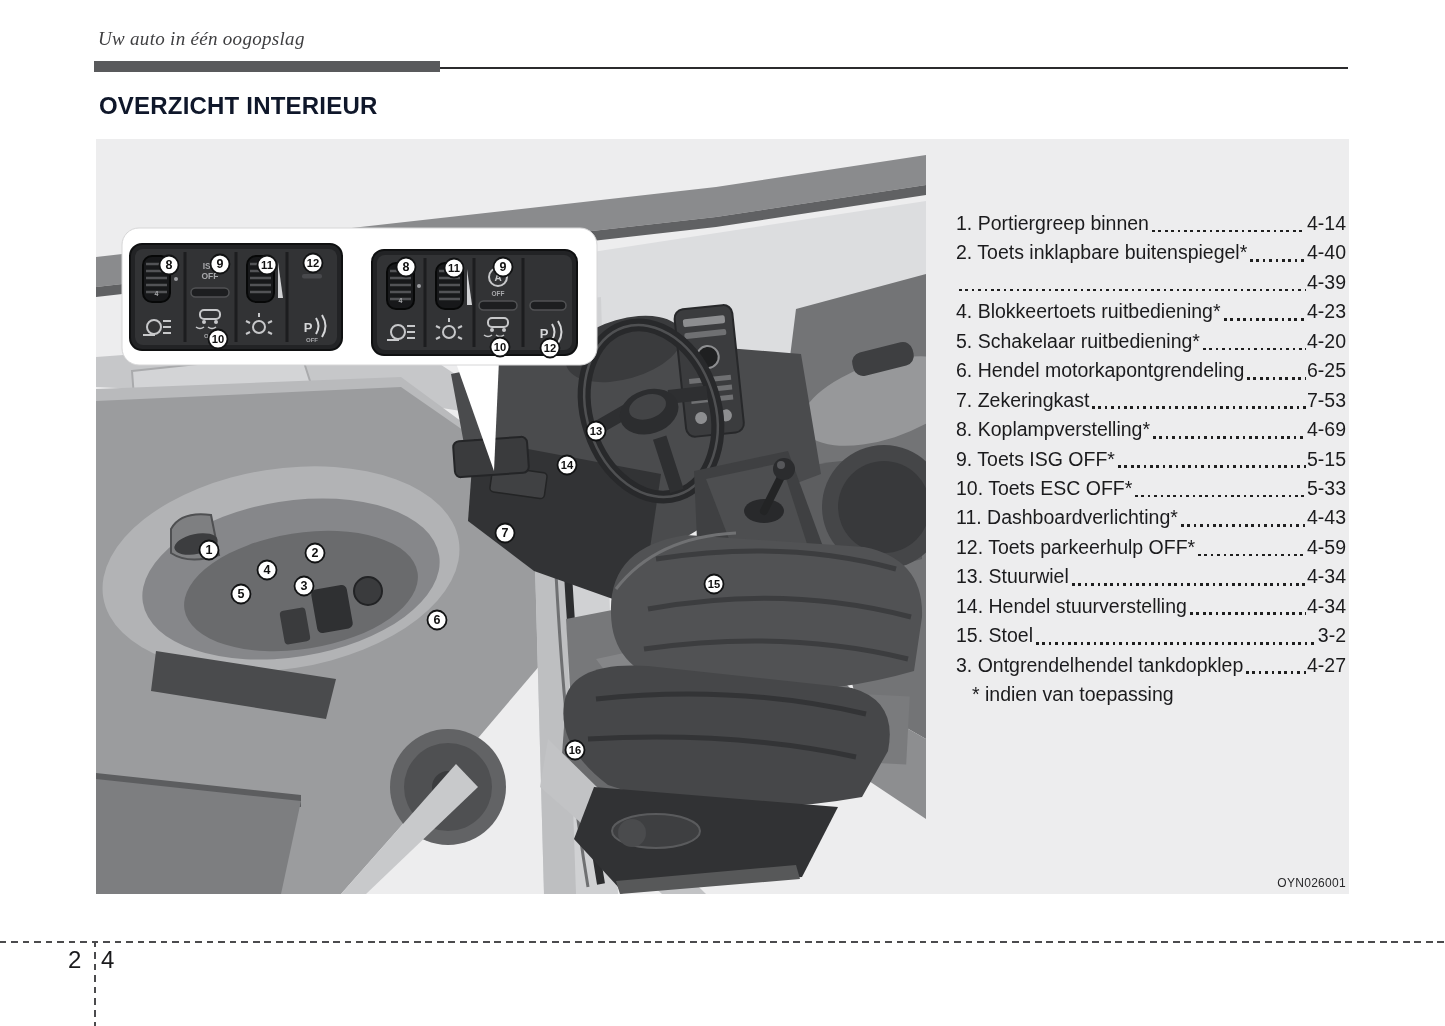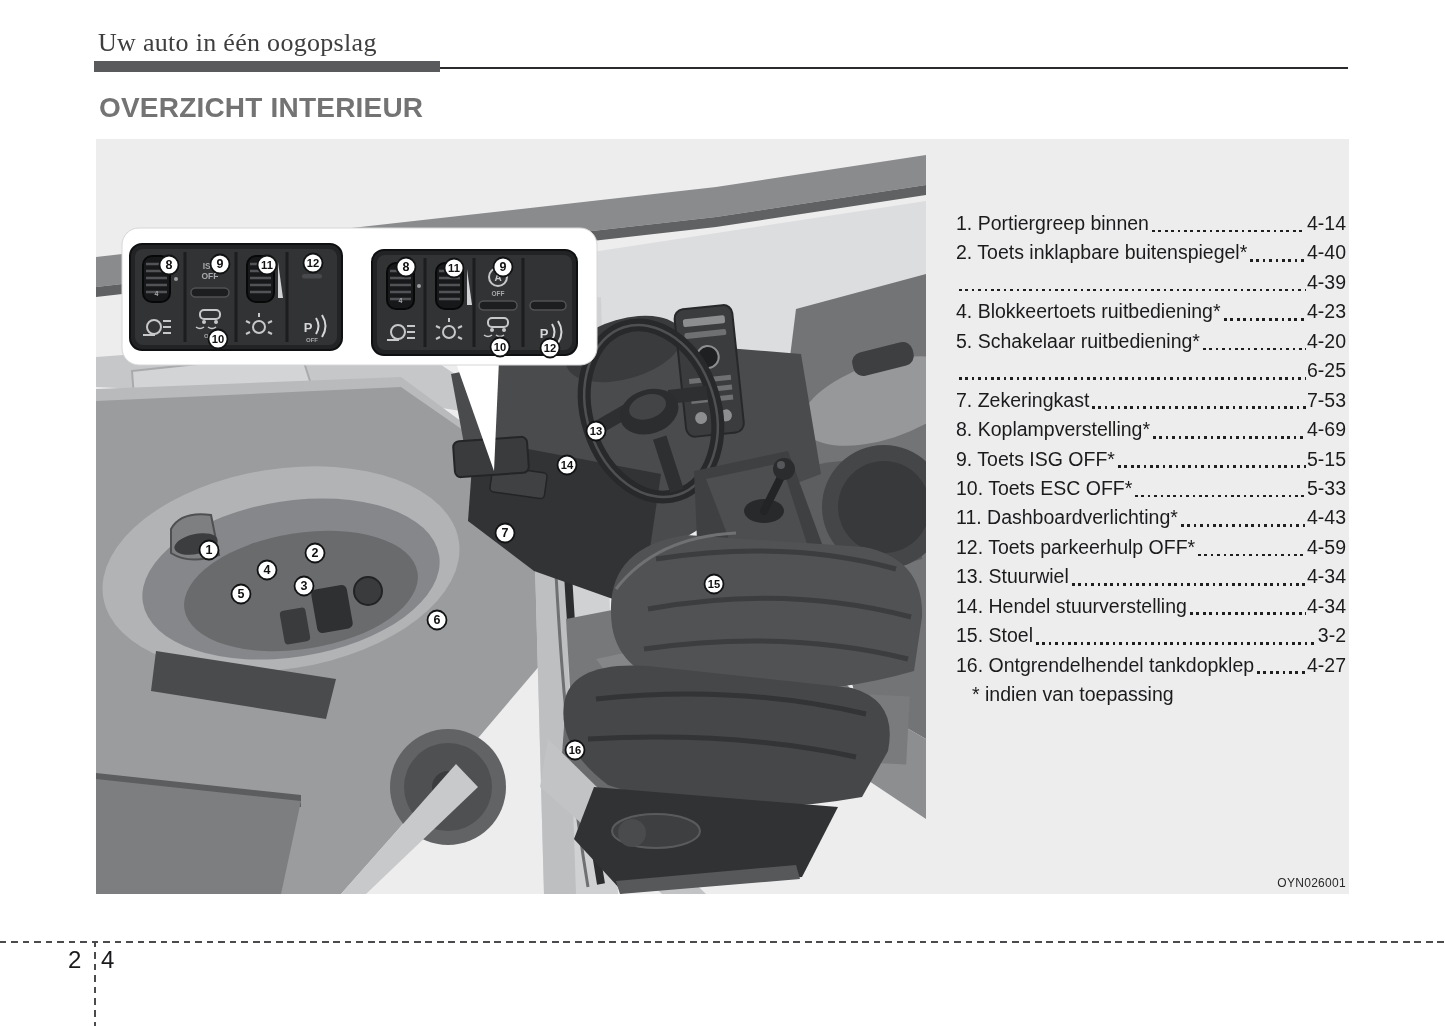--- a/index.html
+++ b/index.html
@@ -1,24 +1,24 @@
 <!DOCTYPE html>
 <html><head>
 <meta charset="utf-8">
 <style>
   html,body{margin:0;padding:0;background:#ffffff;}
   .page{position:relative;width:1445px;height:1026px;background:#ffffff;overflow:hidden;
         font-family:"Liberation Sans",sans-serif;color:#1b1b1d;}
   
   .chapter-header{position:absolute;left:98px;top:28px;margin:0;font-family:"Liberation Serif",serif;
-        font-weight:400;font-size:26px;color:#3e3e40;letter-spacing:0.3px;white-space:nowrap;}
+        font-weight:400;font-size:19px;color:#3e3e40;letter-spacing:0.3px;white-space:nowrap;font-style:italic;}
   .header-bar{position:absolute;left:94px;top:61px;width:346px;height:11px;background:#595a5c;}
   .header-rule{position:absolute;left:440px;top:67px;width:908px;height:2px;background:#2b2b2d;}
-  .section-title{position:absolute;left:99px;top:92px;margin:0;font-size:28px;font-weight:700;
-        color:#737373;letter-spacing:0.2px;white-space:nowrap;}
+  .section-title{position:absolute;left:99px;top:92px;margin:0;font-size:24px;font-weight:700;
+        color:#0f172a;letter-spacing:0.2px;white-space:nowrap;}
   
   .figure-panel{position:absolute;left:96px;top:139px;width:1253px;height:755px;background:#ededee;}
   .figure-panel svg{position:absolute;left:0;top:0;display:block;}
   .figure-code{position:absolute;right:3px;bottom:4px;font-size:12px;color:#28282a;letter-spacing:0.3px;}
   
   .legend{position:absolute;left:860px;top:70px;width:390px;font-size:19.5px;color:#1b1b1d;}
   .legend-row{display:flex;height:29.45px;line-height:29.45px;}
   .legend-row .lbl{white-space:nowrap;}
   .legend-row .leader{flex:1;height:2.7px;align-self:flex-end;margin:0 1px 6px 3px;
         background:repeating-linear-gradient(90deg,#1f1f1f 0 2.7px,transparent 2.7px 6.4px);}
@@ -357,20 +357,21 @@
           <span class="lbl">4. Blokkeertoets ruitbediening*</span>
           <span class="leader"></span>
           <span class="pg">4-23</span>
         </div>
       <div class="legend-row">
           <span class="lbl">5. Schakelaar ruitbediening*</span>
           <span class="leader"></span>
           <span class="pg">4-20</span>
         </div>
       <div class="legend-row">
+          <span class="lbl">6. Hendel motorkapontgrendeling</span>
           <span class="leader"></span>
           <span class="pg">6-25</span>
         </div>
       <div class="legend-row">
           <span class="lbl">7. Zekeringkast</span>
           <span class="leader"></span>
           <span class="pg">7-53</span>
         </div>
       <div class="legend-row">
           <span class="lbl">8. Koplampverstelling*</span>
@@ -406,21 +407,21 @@
           <span class="lbl">14. Hendel stuurverstelling</span>
           <span class="leader"></span>
           <span class="pg">4-34</span>
         </div>
       <div class="legend-row">
           <span class="lbl">15. Stoel</span>
           <span class="leader"></span>
           <span class="pg">3-2</span>
         </div>
       <div class="legend-row">
-          <span class="lbl">16. Ontgrendelhendel tankdopklep</span>
+          <span class="lbl">3. Ontgrendelhendel tankdopklep</span>
           <span class="leader"></span>
           <span class="pg">4-27</span>
         </div>
       <div class="legend-foot">* indien van toepassing</div>
     </div>
 
     <div class="figure-code">OYN026001</div>
   </div>
 
   <div class="footer-dash-h"></div>

